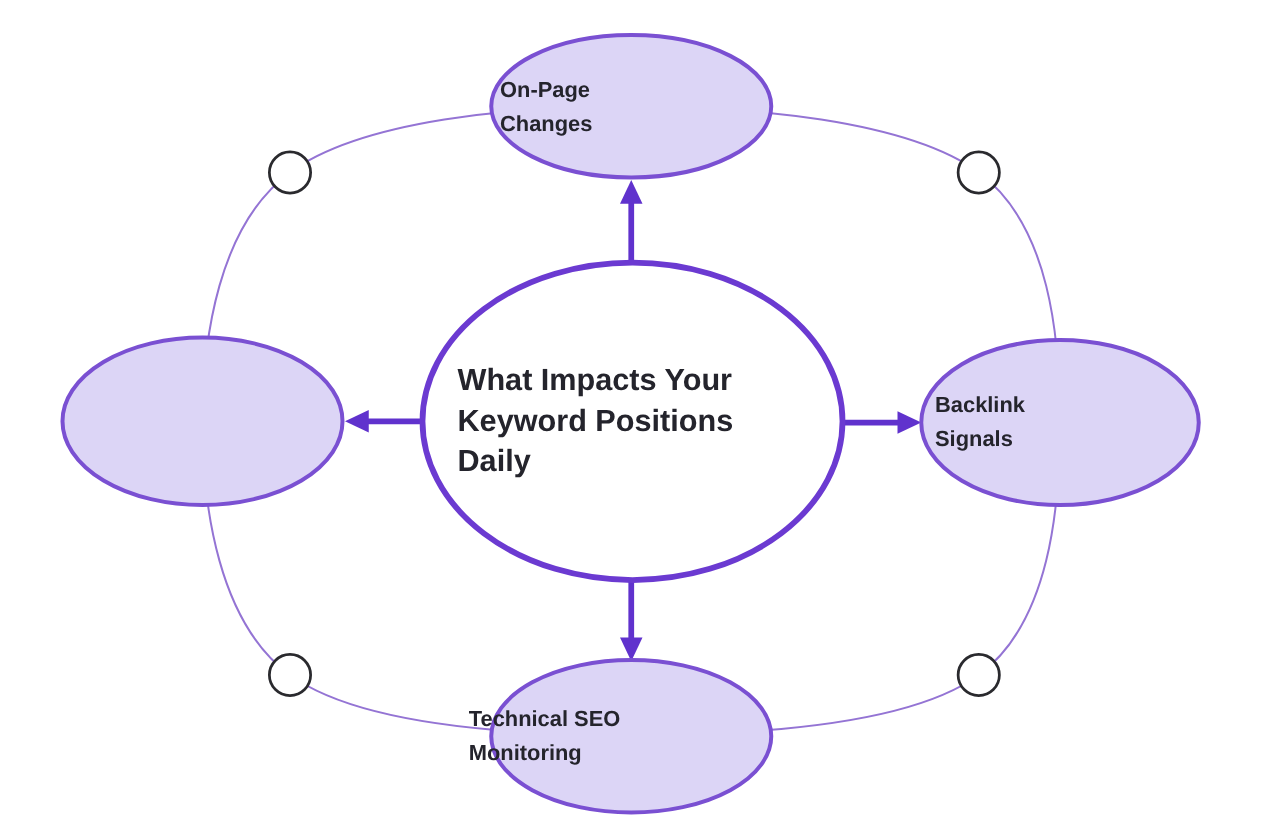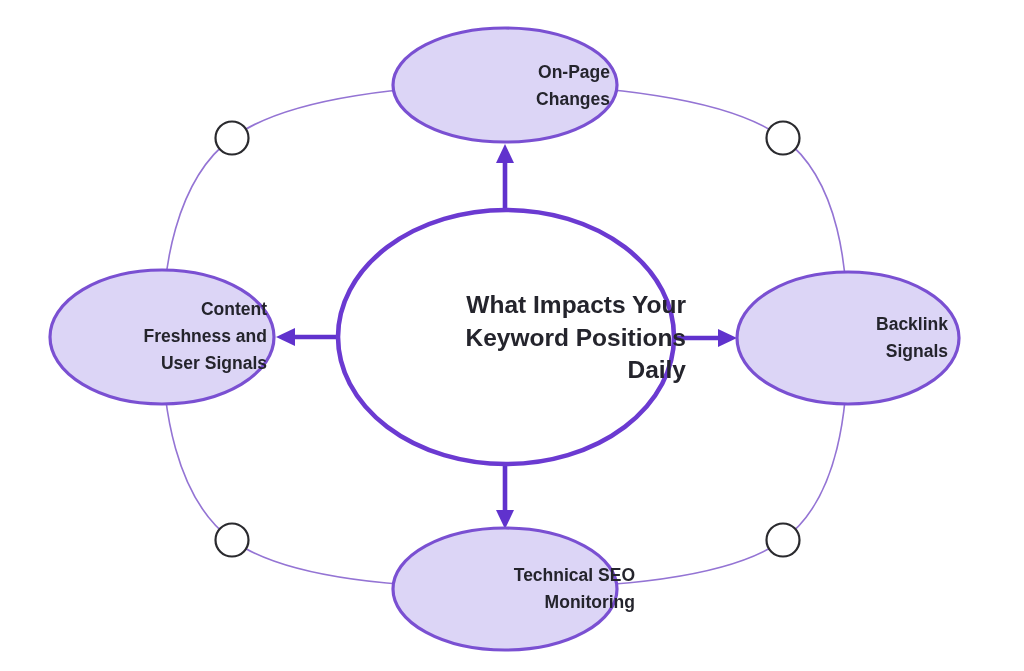--- a/index.html
+++ b/index.html
@@ -54,21 +54,21 @@
     stroke-width:3.2;
   }
   .node-center{
     fill:var(--center-fill);
     stroke:var(--center-border);
     stroke-width:4.6;
   }
   .label{
     position:absolute;
     transform:translate(-50%,-50%);
-    text-align:right;
+    text-align:left;
     white-space:pre-line;
     font-weight:700;
     color:var(--text);
   }
   .label-center{
     left:526px;top:338px;
     width:320px;
     font-size:24.5px;
     line-height:1.33;
   }
@@ -134,17 +134,14 @@
 
   <div class="label label-sat label-top">On-Page
 Changes</div>
 
   <div class="label label-sat label-right">Backlink
 Signals</div>
 
   <div class="label label-sat label-bottom">Technical SEO
 Monitoring</div>
 
-  <div class="label label-sat label-left">Content
-Freshness and
-User Signals</div>
 
 </div>
 
 </body></html>

